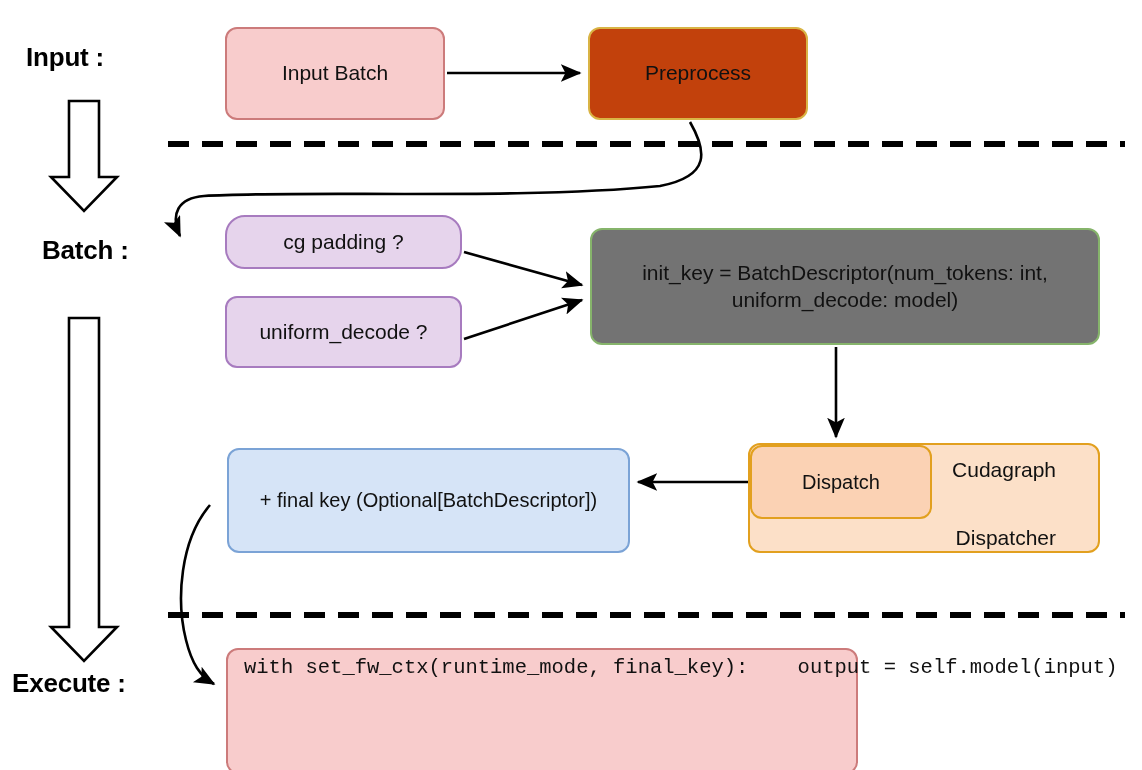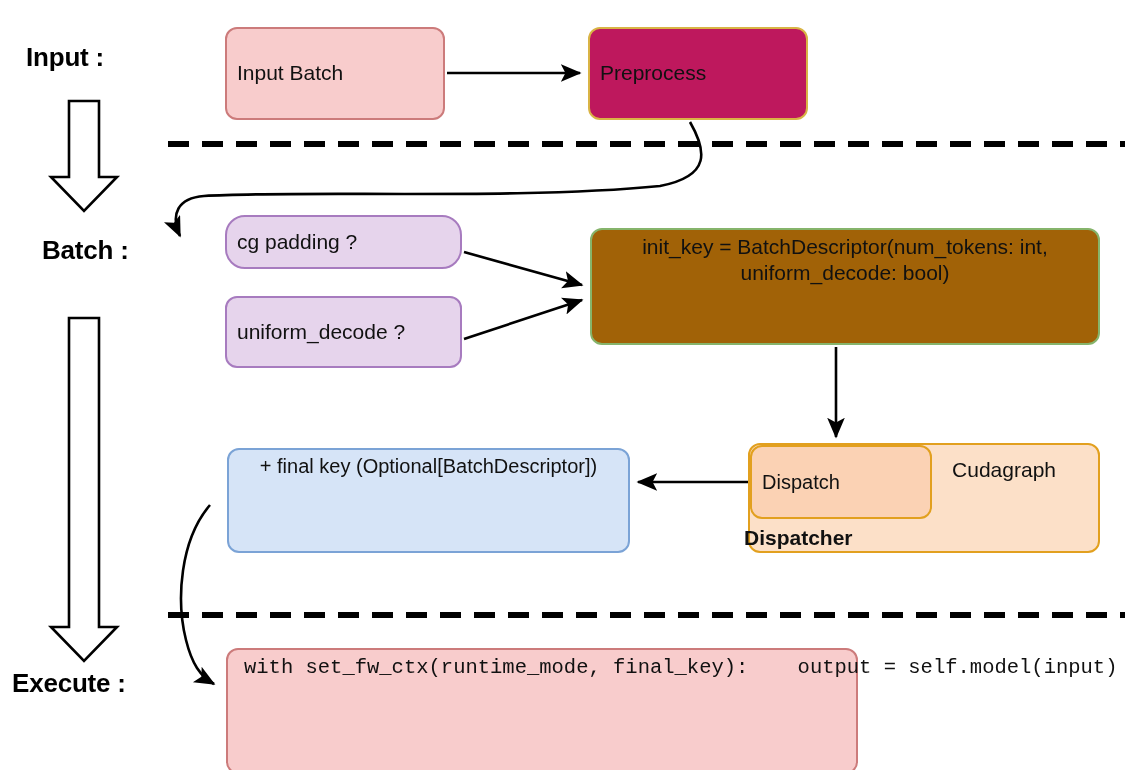--- a/index.html
+++ b/index.html
@@ -28,43 +28,44 @@
   }
   
   .node {
     position: absolute;
     box-sizing: border-box;
     border-radius: 12px;
     border-style: solid;
     border-width: 2px;
     display: flex;
     align-items: center;
+    justify-content: center;
     text-align: center;
     font-family: "Liberation Sans", sans-serif;
     font-size: 21px;
     color: #111111;
     line-height: 1.25;
     padding: 4px 10px;
   }
   .node.code {
     font-family: "Liberation Mono", monospace;
     font-size: 20.5px;
     justify-content: flex-start;
     text-align: left;
     white-space: pre;
     line-height: 1.35;
     padding-left: 16px;
   }
   .node-text { display: block; }
 
   
   .fill-pink   { background:#f8cccc; border-color:#cc7b7b; }
-  .fill-yellow { background:#be185d; border-color:#d9b445; }
+  .fill-yellow { background:#c2410c; border-color:#d9b445; }
   .fill-purple { background:#e6d4ec; border-color:#a77bbf; }
-  .fill-green  { background:#a16207; border-color:#86b46b; }
+  .fill-green  { background:#737373; border-color:#86b46b; }
   .fill-orange-light { background:#fce0c8; border-color:#e2a01f; }
   .fill-orange-dark  { background:#fbd2b4; border-color:#e2a01f; }
   .fill-blue   { background:#d6e4f7; border-color:#7ba3d6; }
 
   
   #overlay {
     position: absolute;
     left: 0; top: 0;
     width: 1142px; height: 770px;
     pointer-events: none;
@@ -110,26 +111,26 @@
   <div class="node fill-purple" style="left:225px; top:215px; width:237px; height:54px;border-radius:20px;">
     <span class="node-text">cg padding ?</span>
   </div>
 
   <div class="node fill-purple" style="left:225px; top:296px; width:237px; height:72px;">
     <span class="node-text">uniform_decode ?</span>
   </div>
 
   <div class="node fill-green" style="left:590px; top:228px; width:510px; height:117px; flex-direction:column;">
     <span class="node-text">init_key = BatchDescriptor(num_tokens: int,</span>
-    <span class="node-text">uniform_decode: bool)</span>
+    <span class="node-text">uniform_decode: model)</span>
   </div>
 
   <div class="node fill-orange-light" style="left:748px; top:443px; width:352px; height:110px; justify-content:flex-end; flex-direction:column; padding-right:26px; padding-bottom:0;gap:42px;">
     <span class="node-text" style="width:100%; text-align:right; padding-right:32px;">Cudagraph</span>
-    <span class="node-text" style="width:100%; text-align:left; padding-right:32px;font-weight:bold;">Dispatcher</span>
+    <span class="node-text" style="width:100%; text-align:right; padding-right:32px;">Dispatcher</span>
   </div>
 
   <div class="node fill-orange-dark" style="left:750px; top:445px; width:182px; height:74px; font-size:20px;">
     <span class="node-text">Dispatch</span>
   </div>
 
   <div class="node fill-blue" style="left:227px; top:448px; width:403px; height:105px; flex-direction:column; font-size:20px;">
     <span class="node-text">+ final key (Optional[BatchDescriptor])</span>
   </div>
 

